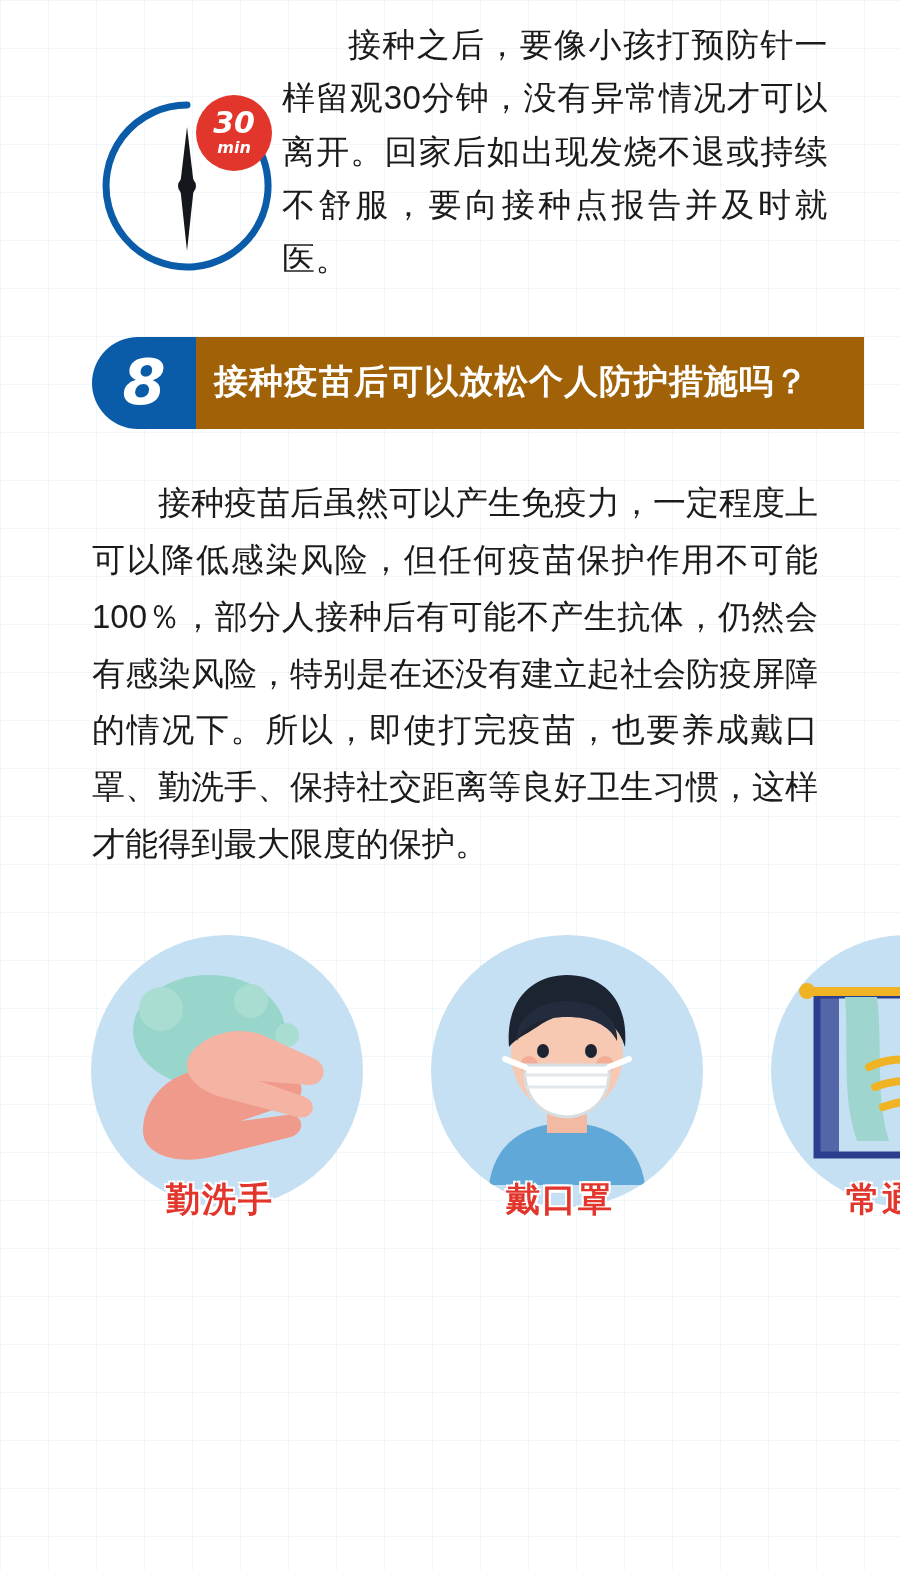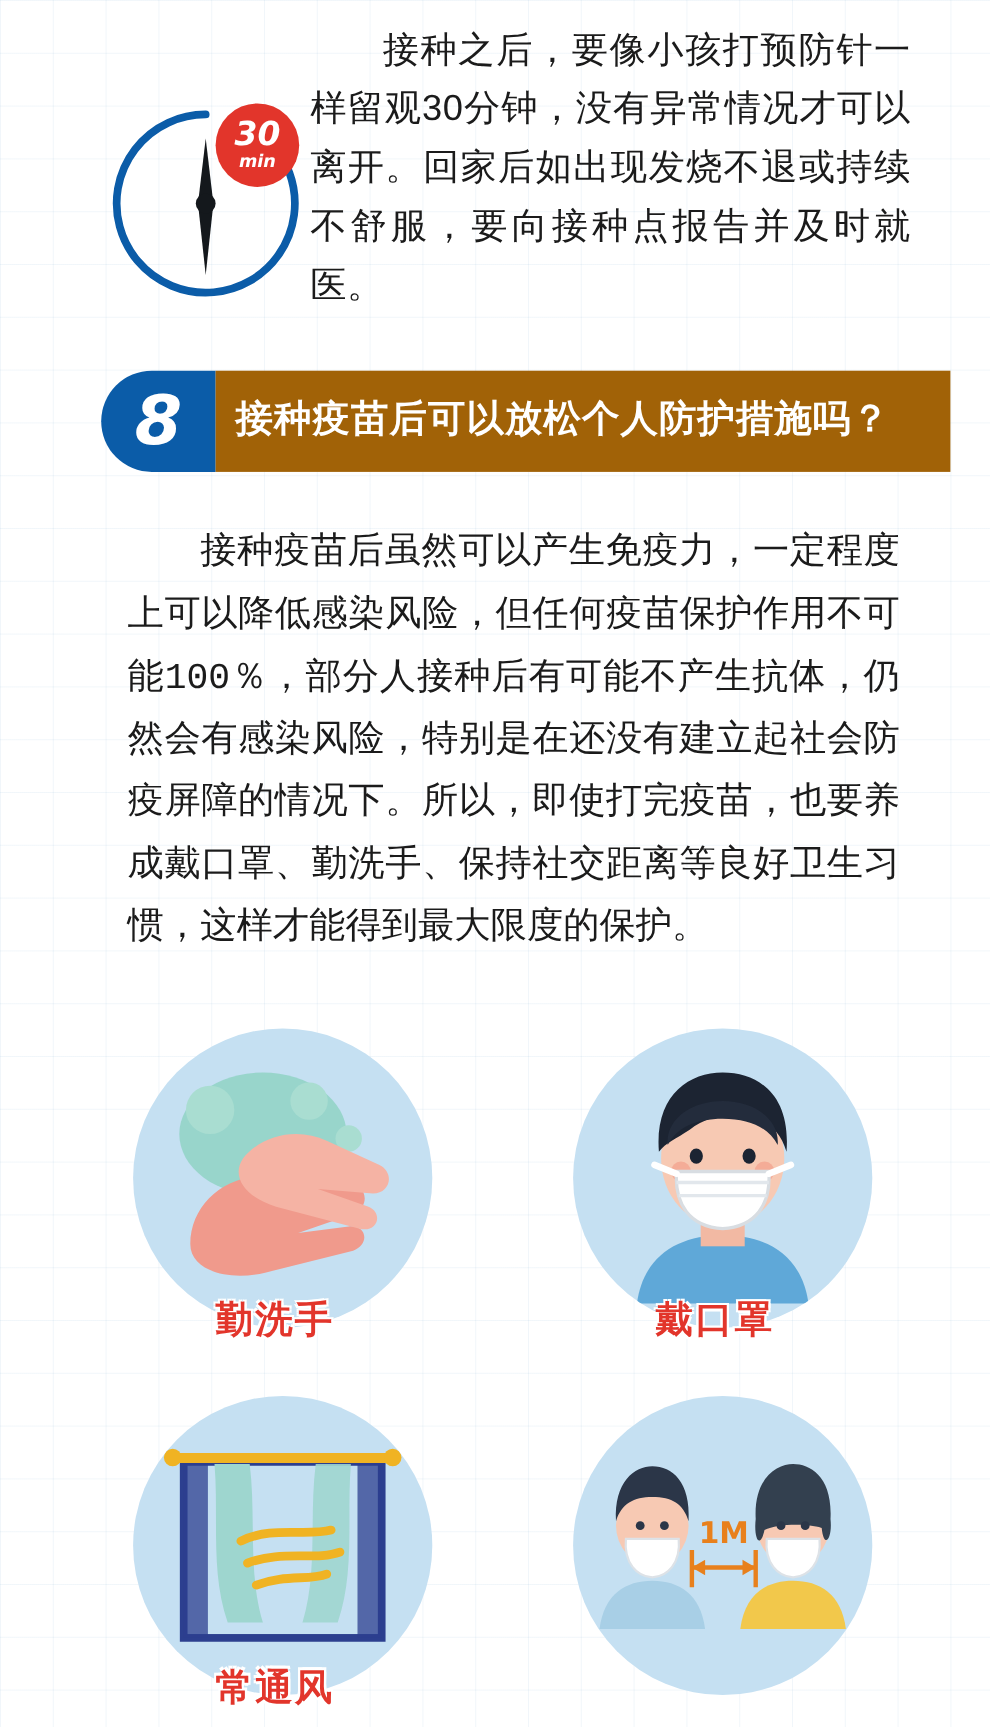--- a/index.html
+++ b/index.html
@@ -87,34 +87,33 @@
     align-items: center;
     padding: 8px 22px 12px 18px;
     font-size: 34px;
     font-weight: bold;
     line-height: 1.32;
     letter-spacing: 1px;
   }
 
   
   .body-para {
-    margin: 46px 82px 0 116px;
+    margin: 46px 82px 0 92px;
     font-size: 33px;
     line-height: 1.72;
     color: #1b1b1b;
     text-align: justify;
-    font-family: Liberation Mono, monospace;
   }
 
   
   .icon-grid {
     margin: 62px auto 0 auto;
     width: 760px;
     display: grid;
-    grid-template-columns: 1fr 1fr;
+    grid-template-columns: 1fr 1fr 1fr 1fr;
     row-gap: 34px;
     column-gap: 40px;
     justify-items: center;
   }
 
   .icon-cell {
     width: 300px;
     height: 300px;
     position: relative;
   }

